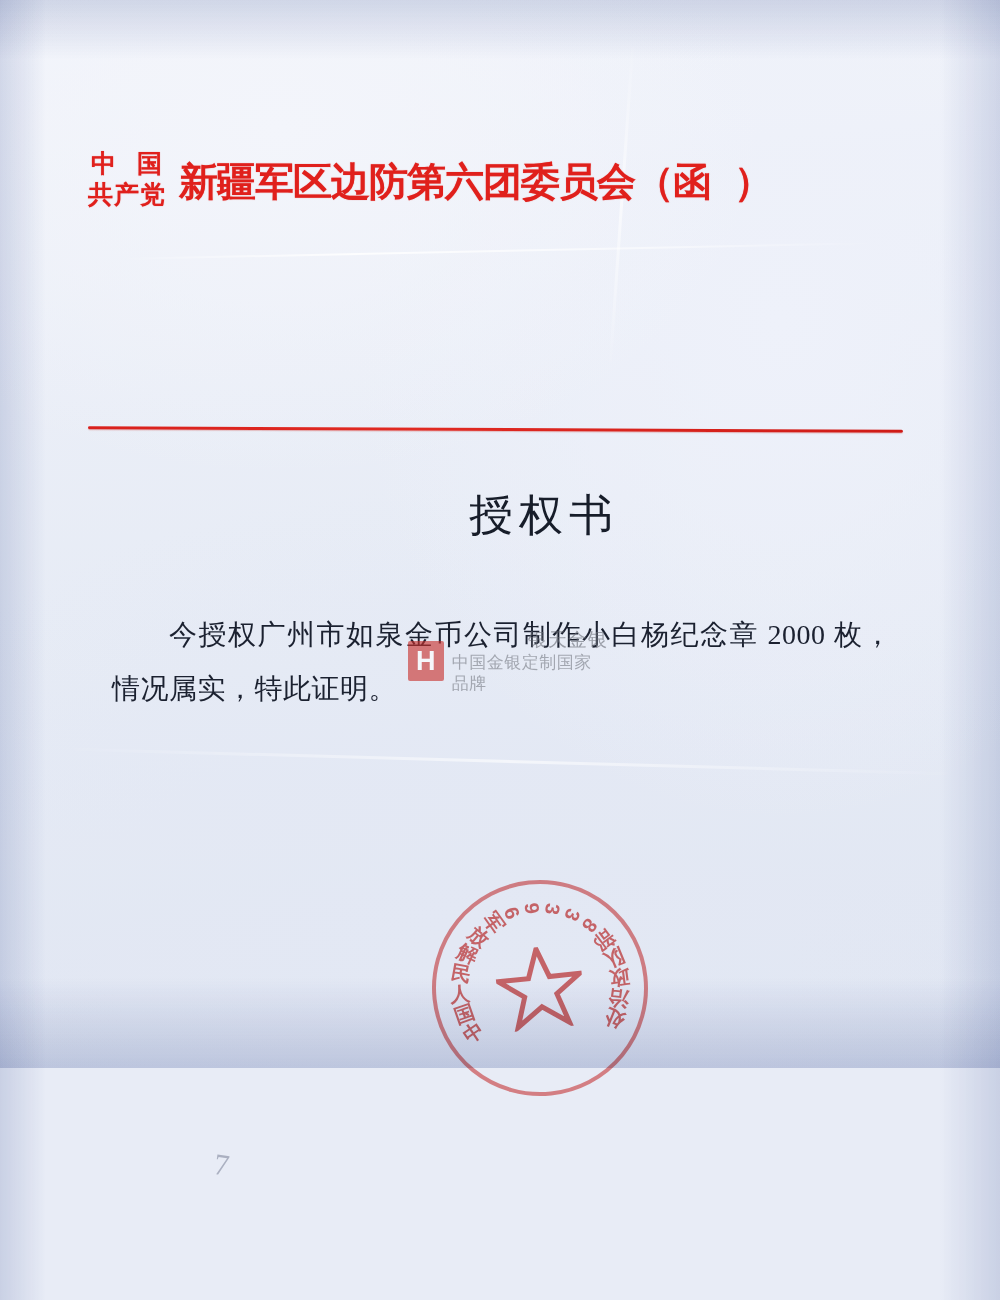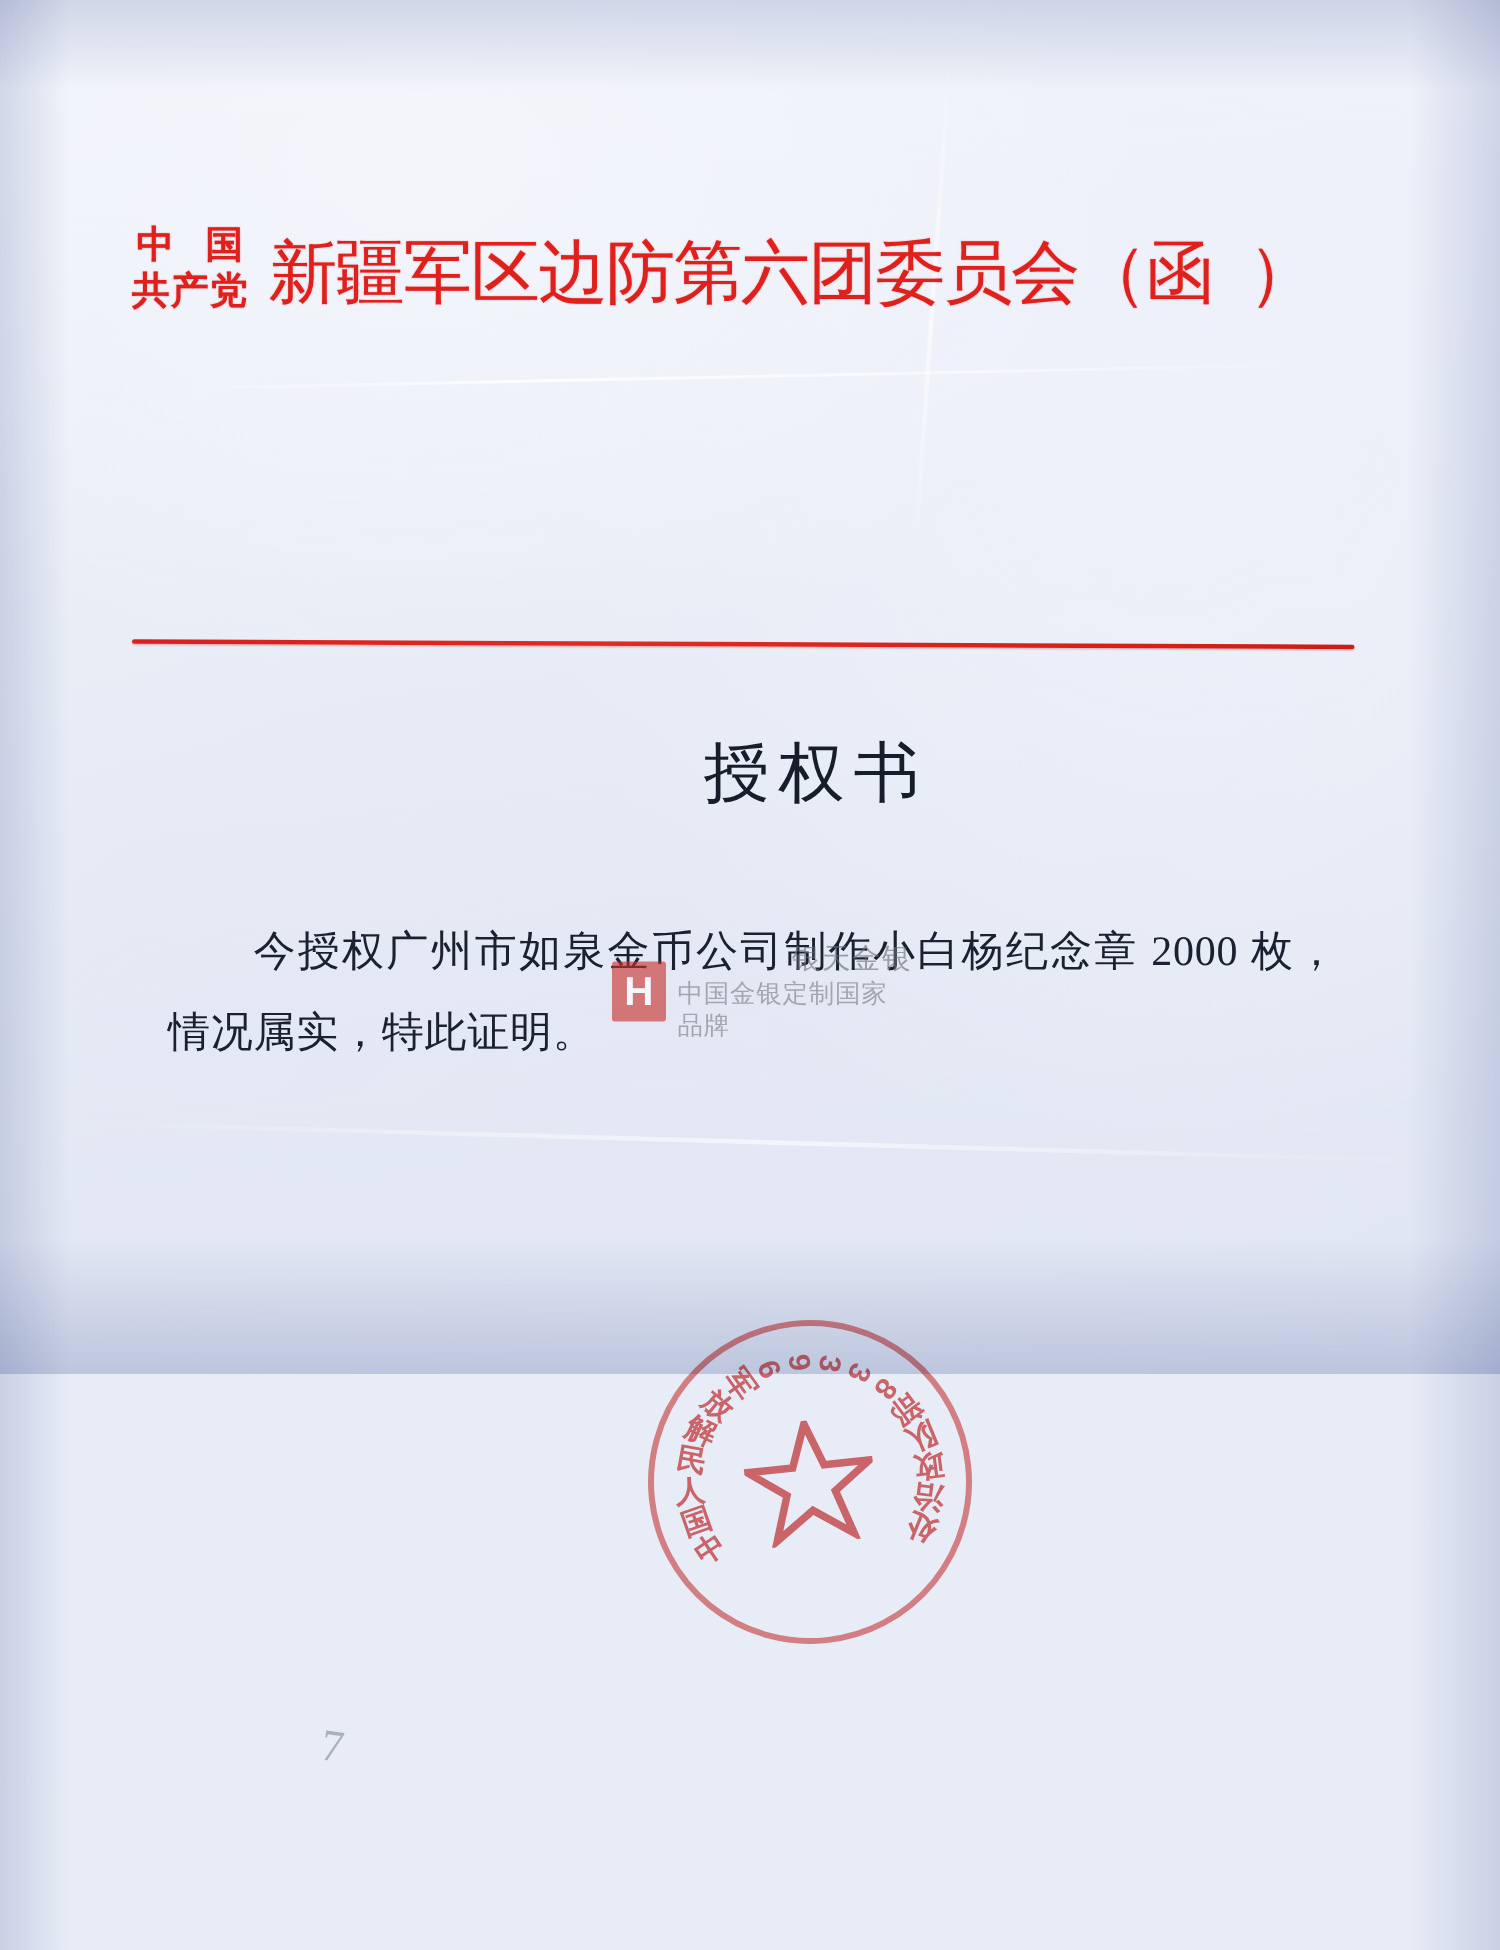--- a/index.html
+++ b/index.html
@@ -10,21 +10,21 @@
     width: 1000px;
     height: 1300px;
     overflow: hidden;
     font-family: "Liberation Serif", "DejaVu Serif", serif;
     background: #e8ecf6;
   }
 
   #page {
     position: relative;
     width: 1000px;
-    height: 916px;
+    height: 1068px;
     background:
       radial-gradient(ellipse 700px 500px at 28% 12%, #f3f5fb 0%, rgba(243,245,251,0) 70%),
       radial-gradient(ellipse 600px 700px at 78% 30%, #eef1fa 0%, rgba(238,241,250,0) 72%),
       radial-gradient(ellipse 900px 600px at 45% 88%, #e3e8f4 0%, rgba(227,232,244,0) 75%),
       linear-gradient(175deg, #f2f4fa 0%, #eaeef7 35%, #e6ebf5 60%, #dfe5f2 100%);
   }
 
   
   .crease {
     position: absolute;
@@ -84,22 +84,22 @@
     font-weight: bold;
     font-size: 25px;
     line-height: 1.25;
     letter-spacing: 1px;
     text-shadow: 0 0 1px rgba(224,32,28,.6);
     padding-bottom: 4px;
   }
   .party-stack .l1 { letter-spacing: 7px; padding-left: 3px; }
   .org-title {
     font-family: "Liberation Sans", "DejaVu Sans", sans-serif;
-    font-weight: normal;
-    font-size: 46px;
+    font-weight: bold;
+    font-size: 39px;
     line-height: 1;
     letter-spacing: -1px;
     margin-left: 10px;
     white-space: nowrap;
     text-shadow: 0 0 1px rgba(224,32,28,.55);
   }
   .org-title .paren-gap { letter-spacing: 22px; }
 
   
   .doc-number {

